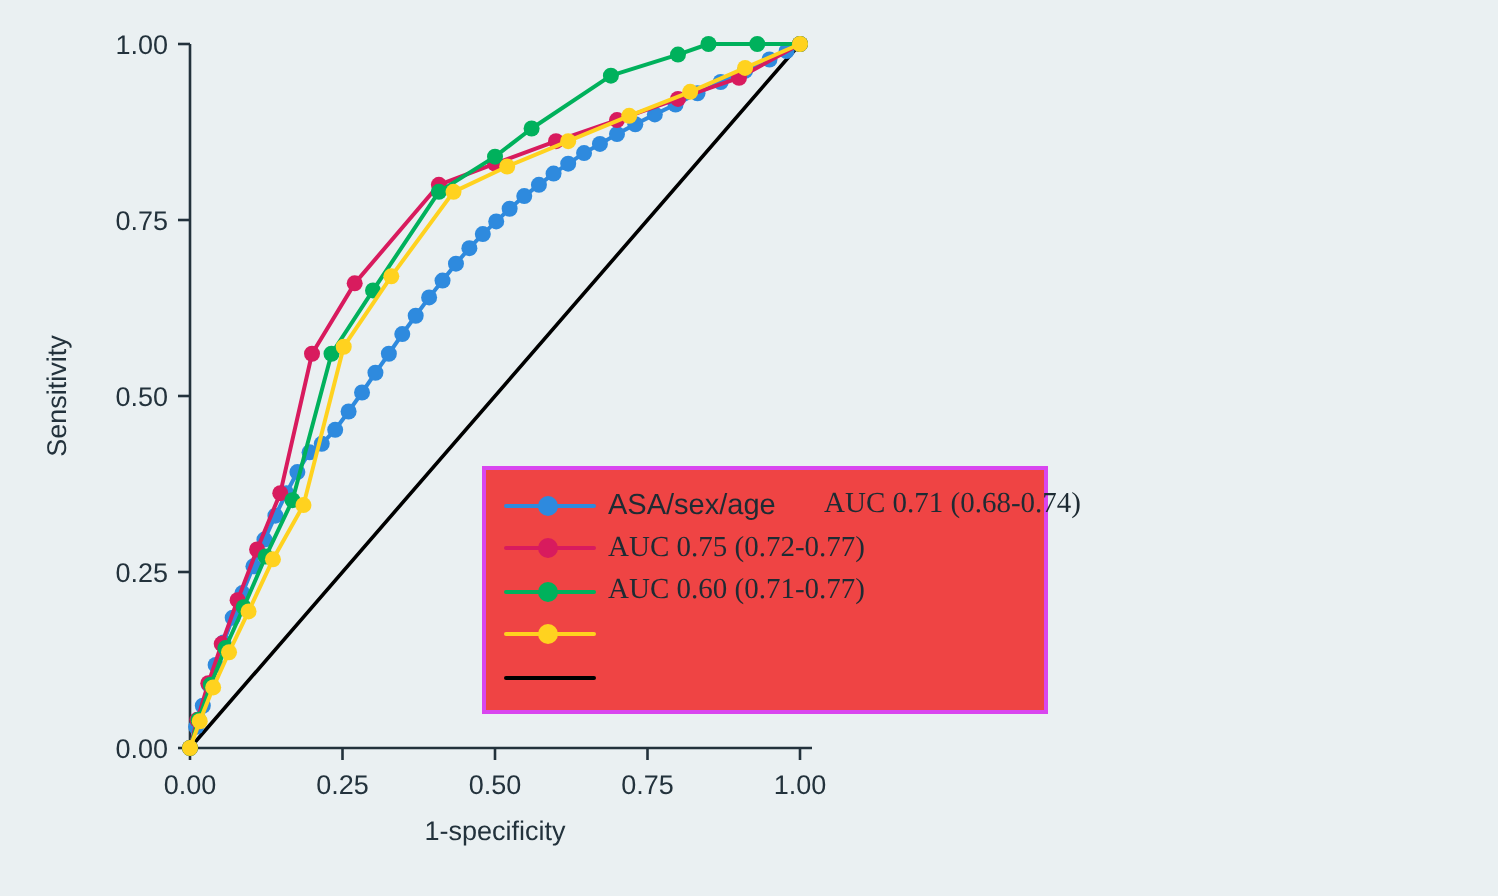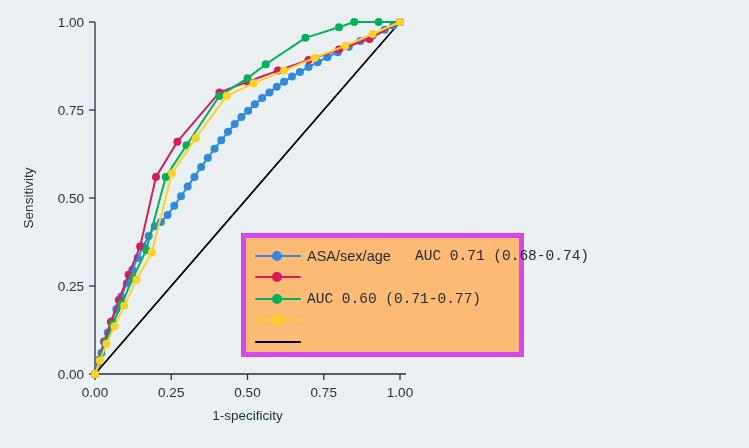--- a/index.html
+++ b/index.html
@@ -34,22 +34,22 @@
     font-family: "Liberation Sans", sans-serif;
     font-size: 13.5px;
   }
   
   #legend {
     position: absolute;
     left: 241px;
     top: 233px;
     width: 283px;
     height: 124px;
-    background: #fdba74;
-    border: 5px solid #d946ef;
+    background: #ef4444;
+    border: 2px solid #d946ef;
     box-sizing: border-box;
     padding: 7px 8px 22px 9px;
   }
   .legend-row {
     display: flex;
     align-items: center;
     height: 21.5px;
   }
   .legend-key {
     width: 46px;
@@ -76,21 +76,21 @@
   }
   .legend-name {
     font-family: "Liberation Sans", sans-serif;
     font-size: 14.5px;
     color: #1e2b33;
     width: 108px;
     flex: 0 0 108px;
     white-space: nowrap;
   }
   .legend-auc {
-    font-family: Liberation Mono, monospace;
+    font-family: Liberation Serif, serif;
     font-size: 14.5px;
     color: #1e2b33;
     white-space: nowrap;
   }
 </style>
 </head>
 <body>
 
 <div id="figure">
 
@@ -233,20 +233,21 @@
           <span class="kdot" style="background:#2e8ade"></span>
       </span>
       <span class="legend-name">ASA/sex/age</span>
       <span class="legend-auc">AUC 0.71 (0.68-0.74)</span>
     </div>
     <div class="legend-row">
       <span class="legend-key">
         <span class="kline" style="background:#d81b5e"></span>
           <span class="kdot" style="background:#d81b5e"></span>
       </span>
+      <span class="legend-auc">AUC 0.75 (0.72-0.77)</span>
     </div>
     <div class="legend-row">
       <span class="legend-key">
         <span class="kline" style="background:#00b15c"></span>
           <span class="kdot" style="background:#00b15c"></span>
       </span>
       <span class="legend-auc">AUC 0.60 (0.71-0.77)</span>
     </div>
     <div class="legend-row">
       <span class="legend-key">

